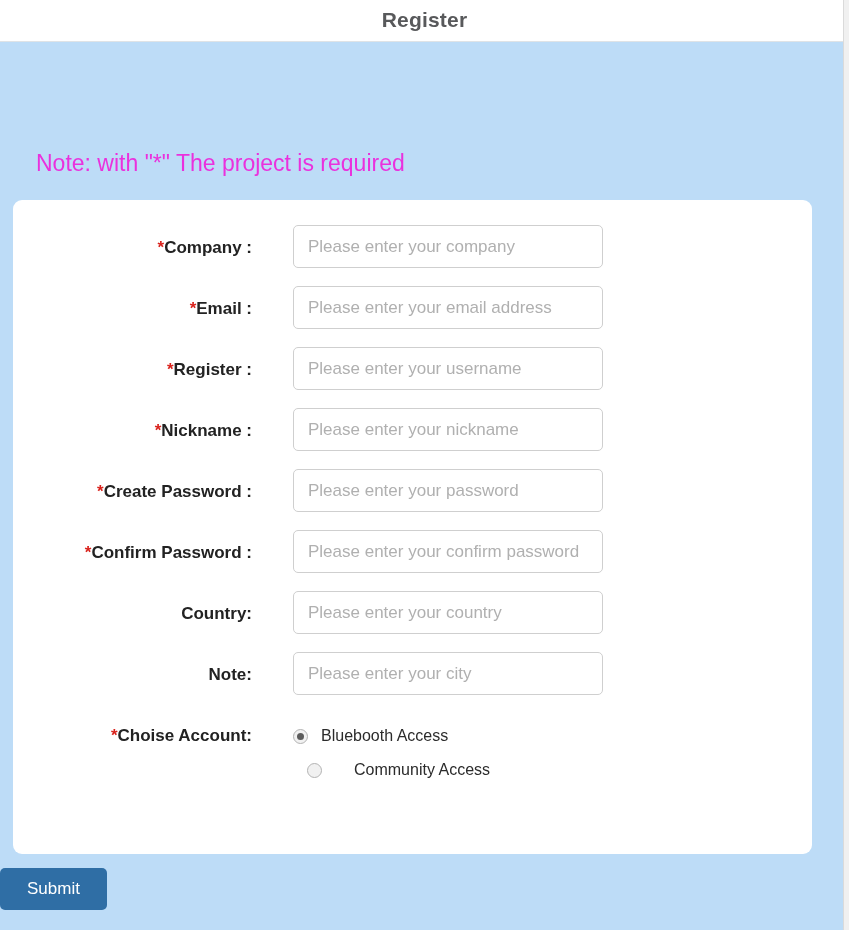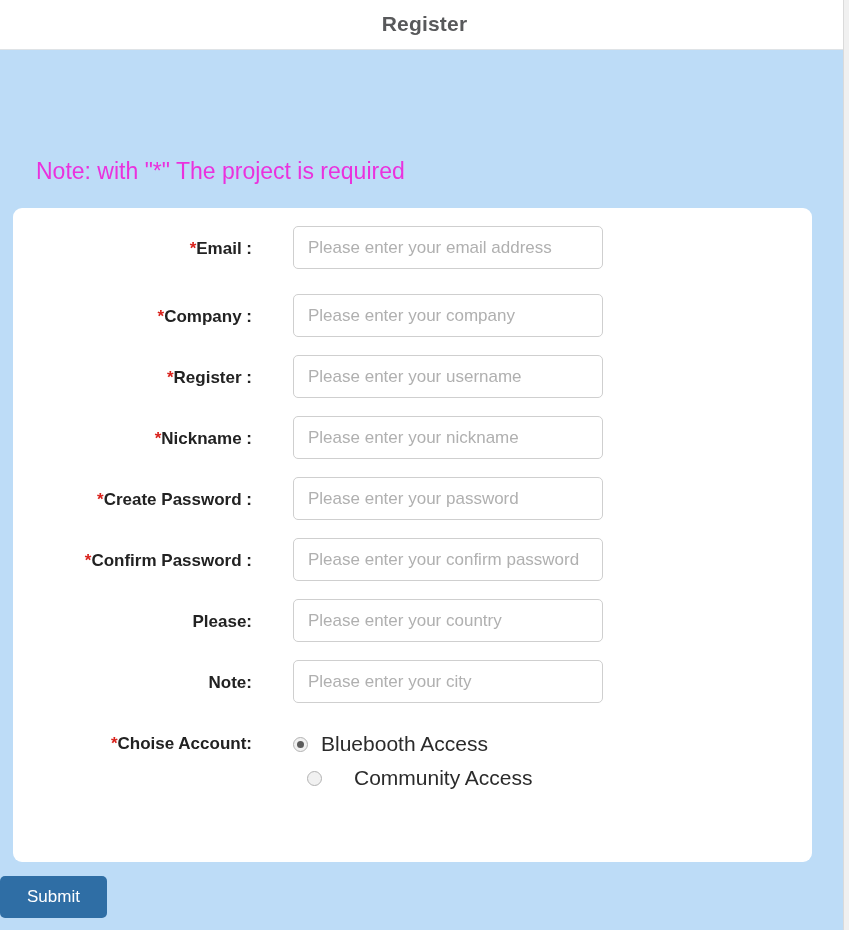--- a/index.html
+++ b/index.html
@@ -10,21 +10,21 @@
     width: 849px;
     height: 930px;
     background: #bddcf7;
     font-family: "Liberation Sans", sans-serif;
     overflow: hidden;
     position: relative;
   }
 
   
   #page-header {
-    height: 50px;
+    height: 42px;
     background: #ffffff;
     border-bottom: 1px solid #dfe3e6;
     display: flex;
     align-items: center;
     justify-content: center;
     box-sizing: border-box;
   }
   #page-title {
     font-size: 21px;
     font-weight: bold;
@@ -135,21 +135,21 @@
     position: absolute;
     left: 3px;
     top: 3px;
     width: 7px;
     height: 7px;
     border-radius: 50%;
     background: #5c5c5c;
   }
   .radio-label {
     margin-left: 13px;
-    font-size: 21px;
+    font-size: 16px;
     color: #2b2b2b;
   }
 
   
   #submit-area {
     position: absolute;
     left: 0;
     top: 826px;
     width: 812px;
     display: flex;
@@ -185,35 +185,35 @@
 <div id="page-header">
   <div id="page-title">Register</div>
 </div>
 
 <div id="page-body">
 
   <div id="required-note">Note: with "*" The project is required</div>
 
   <div id="form-card">
 
-    <div class="form-row">
-      <div class="field-label"><span class="req-star">*</span><span>Email :</span></div>
-      <div class="field-control">
-        <input class="text-input" type="text" placeholder="Please enter your email address" style="">
-      </div>
-    </div>
-
     <div class="form-row first">
       <div class="field-label"><span class="req-star">*</span><span>Company :</span></div>
       <div class="field-control">
         <input class="text-input" type="text" placeholder="Please enter your company" style="">
       </div>
     </div>
 
     <div class="form-row">
+      <div class="field-label"><span class="req-star">*</span><span>Email :</span></div>
+      <div class="field-control">
+        <input class="text-input" type="text" placeholder="Please enter your email address" style="">
+      </div>
+    </div>
+
+    <div class="form-row">
       <div class="field-label"><span class="req-star">*</span><span>Register :</span></div>
       <div class="field-control">
         <input class="text-input" type="text" placeholder="Please enter your username" style="">
       </div>
     </div>
 
     <div class="form-row">
       <div class="field-label"><span class="req-star">*</span><span>Nickname :</span></div>
       <div class="field-control">
         <input class="text-input" type="text" placeholder="Please enter your nickname" style="">
@@ -228,21 +228,21 @@
     </div>
 
     <div class="form-row">
       <div class="field-label"><span class="req-star">*</span><span>Confirm Password :</span></div>
       <div class="field-control">
         <input class="text-input" type="text" placeholder="Please enter your confirm password" style="">
       </div>
     </div>
 
     <div class="form-row">
-      <div class="field-label"><span>Please:</span></div>
+      <div class="field-label"><span>Country:</span></div>
       <div class="field-control">
         <input class="text-input" type="text" placeholder="Please enter your country" style="">
       </div>
     </div>
 
     <div class="form-row">
       <div class="field-label"><span>Note:</span></div>
       <div class="field-control">
         <input class="text-input" type="text" placeholder="Please enter your city" style="">
       </div>

